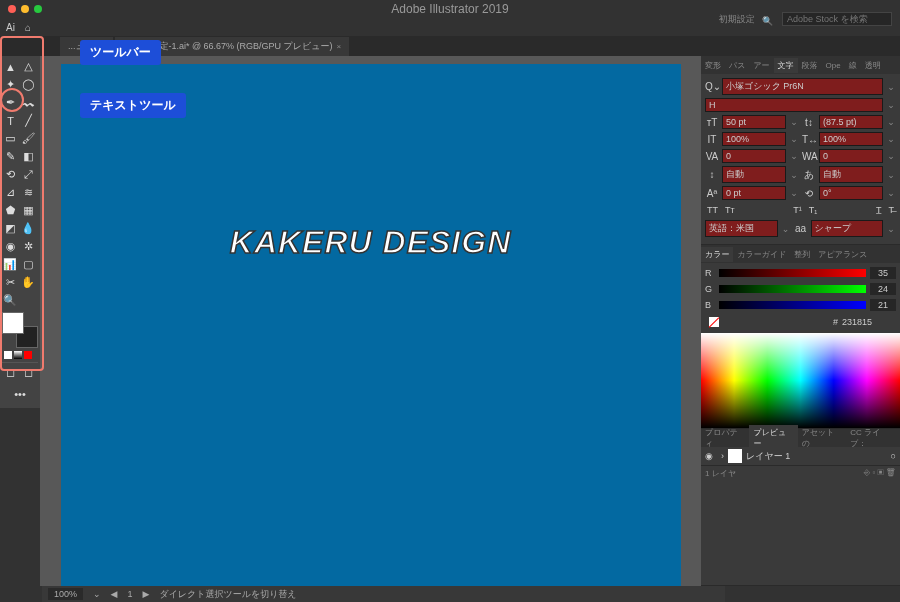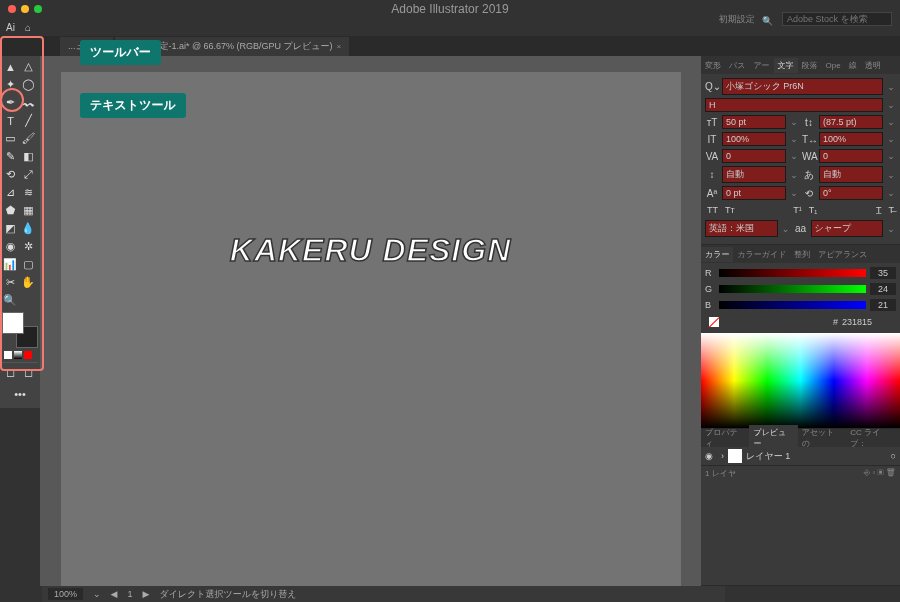--- a/index.html
+++ b/index.html
@@ -28,29 +28,29 @@
 .toolbar { width: 40px; background: #434343; display: flex; flex-wrap: wrap; padding: 2px; gap: 1px; position: relative; z-index: 2; }
 .tool { width: 17px; height: 17px; display: flex; align-items: center; justify-content: center; color: #ddd; font-size: 11px; cursor: pointer; }
 .tool.wide { width: 36px; height: 24px; }
 .tool-sep { width: 36px; height: 1px; background: #555; }
 .swatch-block { width: 36px; height: 36px; position: relative; margin-top: 2px; }
 .swatch-fg { position: absolute; width: 22px; height: 22px; background: #fff; border: 1px solid #666; top: 0; left: 0; }
 .swatch-bg { position: absolute; width: 22px; height: 22px; background: #222; border: 1px solid #666; bottom: 0; right: 0; }
 .color-dots { width: 36px; display: flex; gap: 2px; padding: 2px; }
 .color-dots span { width: 8px; height: 8px; }
 
-.callout { position: absolute; background: #0f766e; color: #fff; font-size: 12px; padding: 4px 10px; border-radius: 3px; z-index: 5; font-weight: bold; }
+.callout { position: absolute; background: #1d4ed8; color: #fff; font-size: 12px; padding: 4px 10px; border-radius: 3px; z-index: 5; font-weight: bold; }
 .callout-1 { top: 40px; left: 80px; }
 .callout-2 { top: 93px; left: 80px; }
 .ring { position: absolute; width: 24px; height: 24px; border: 2px solid #f07b6e; border-radius: 50%; z-index: 6; }
 .ring-tool { top: 88px; left: 0; }
 .toolbar-highlight { position: absolute; top: 36px; left: 0; width: 44px; height: 335px; border: 2px solid #f07b6e; border-radius: 4px; z-index: 4; }
 
 .canvas-area { flex: 1; background: #585858; display: flex; align-items: flex-start; justify-content: center; padding-top: 0; position: relative; }
-.artboard { width: 620px; height: 525px; background: #737373; margin-top: 16px; position: relative; }
+.artboard { width: 620px; height: 525px; background: #0369a1; margin-top: 8px; position: relative; }
 .canvas-text { position: absolute; top: 160px; left: 50%; transform: translateX(-50%); font-size: 32px; font-weight: 900; font-style: italic; color: #fff; -webkit-text-stroke: 1.5px #333; letter-spacing: 1px; white-space: nowrap; }
 
 .right-panels { width: 199px; background: #3a3a3a; display: flex; flex-direction: column; font-size: 9px; }
 .panel { border-bottom: 1px solid #2a2a2a; }
 .panel-tabs { display: flex; background: #323232; height: 18px; align-items: center; }
 .panel-tab { padding: 2px 4px; color: #888; font-size: 8px; }
 .panel-tab.active { color: #ddd; background: #3a3a3a; }
 .panel-body { padding: 4px; }
 .char-row { display: flex; align-items: center; gap: 3px; margin-bottom: 3px; }
 .char-field { background: #7f1d1d; border: 1px solid #1a1a1a; color: #ccc; padding: 1px 3px; font-size: 9px; flex: 1; min-width: 0; }

